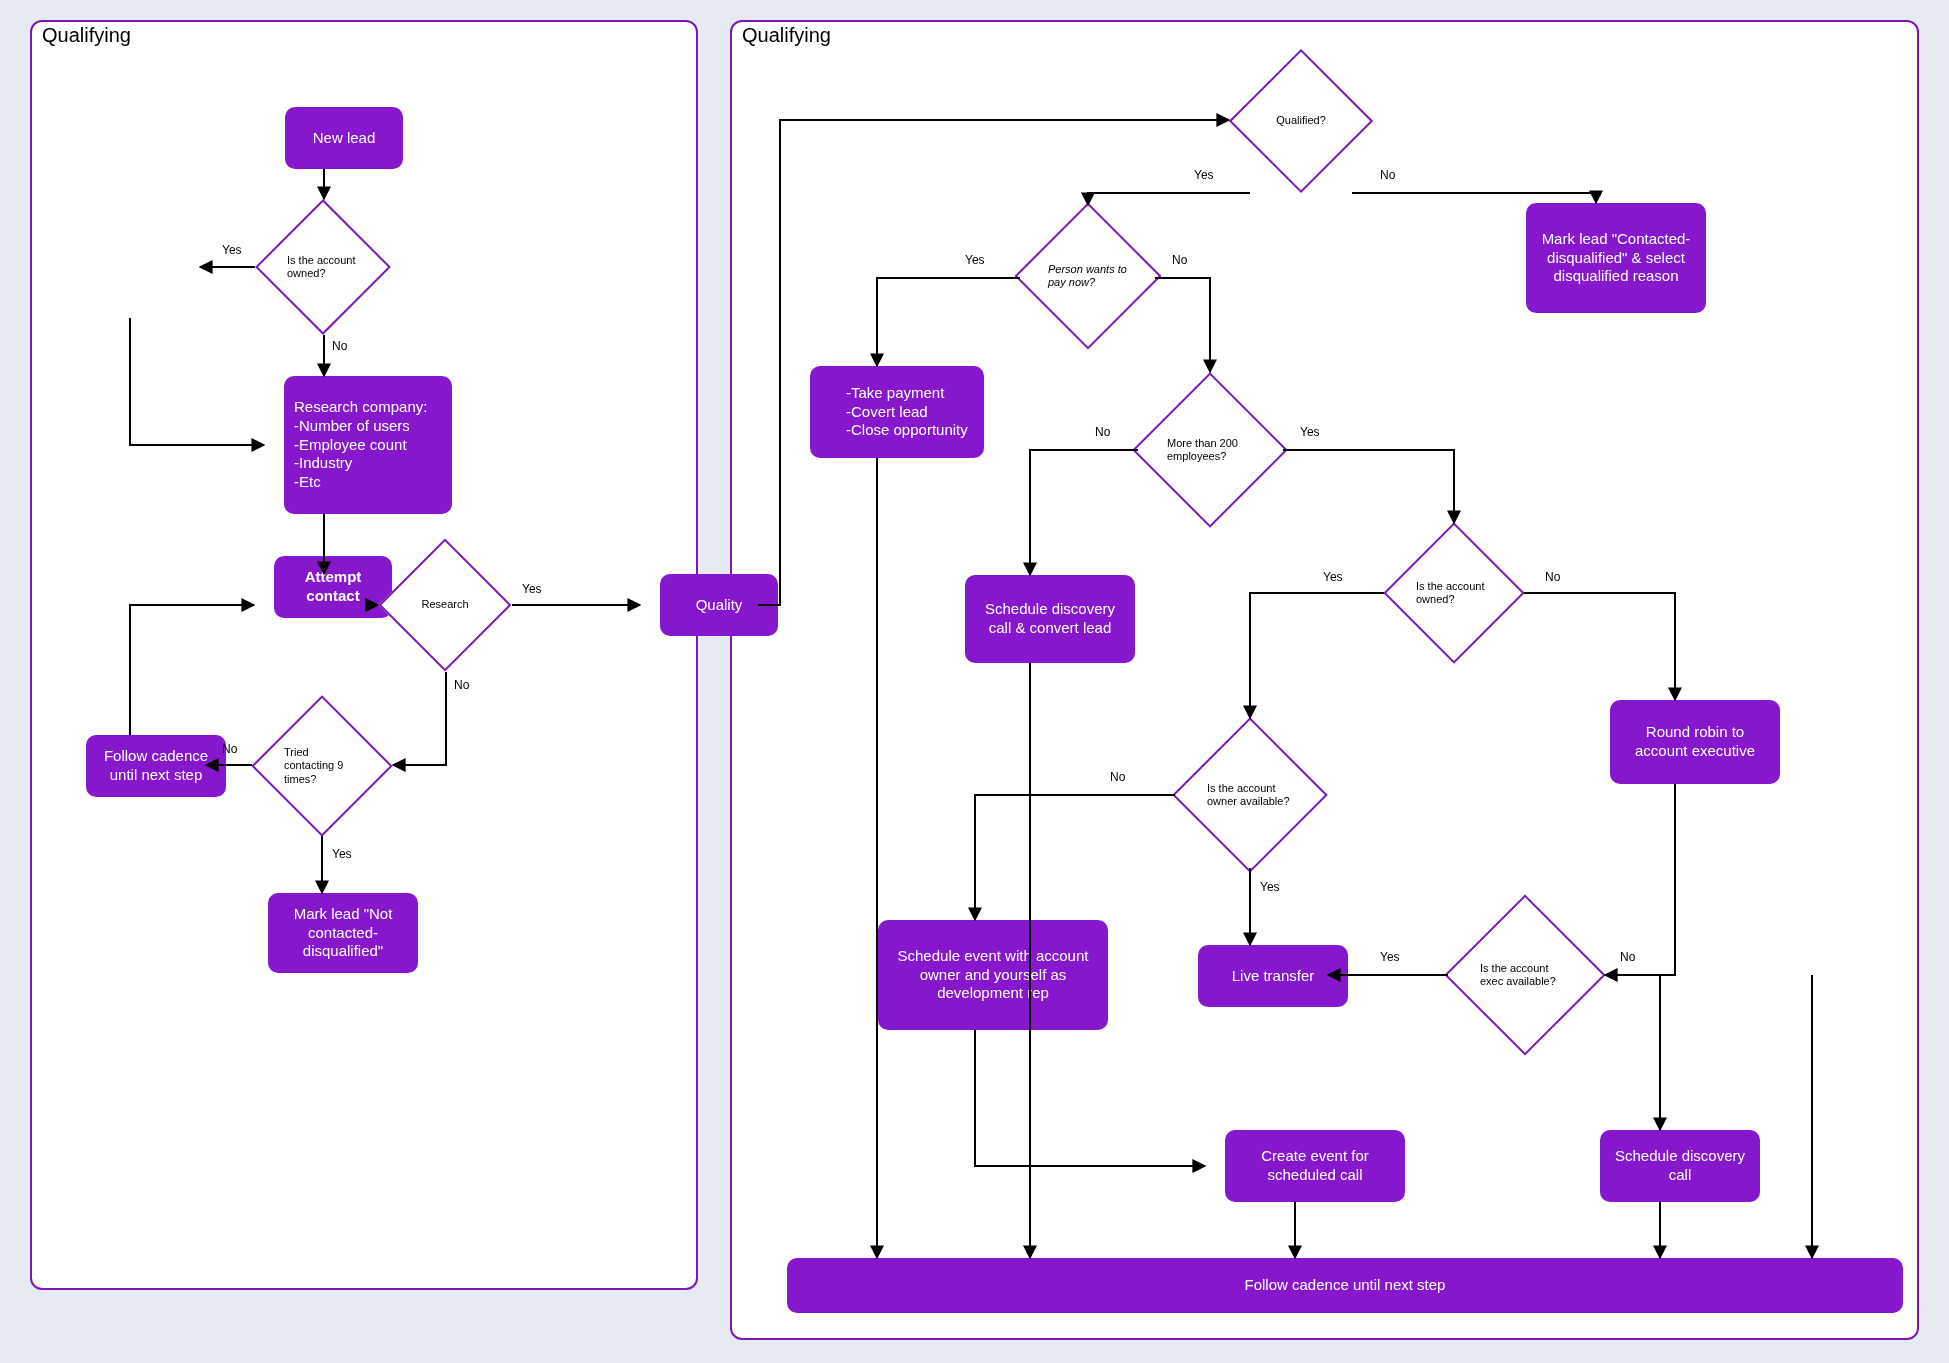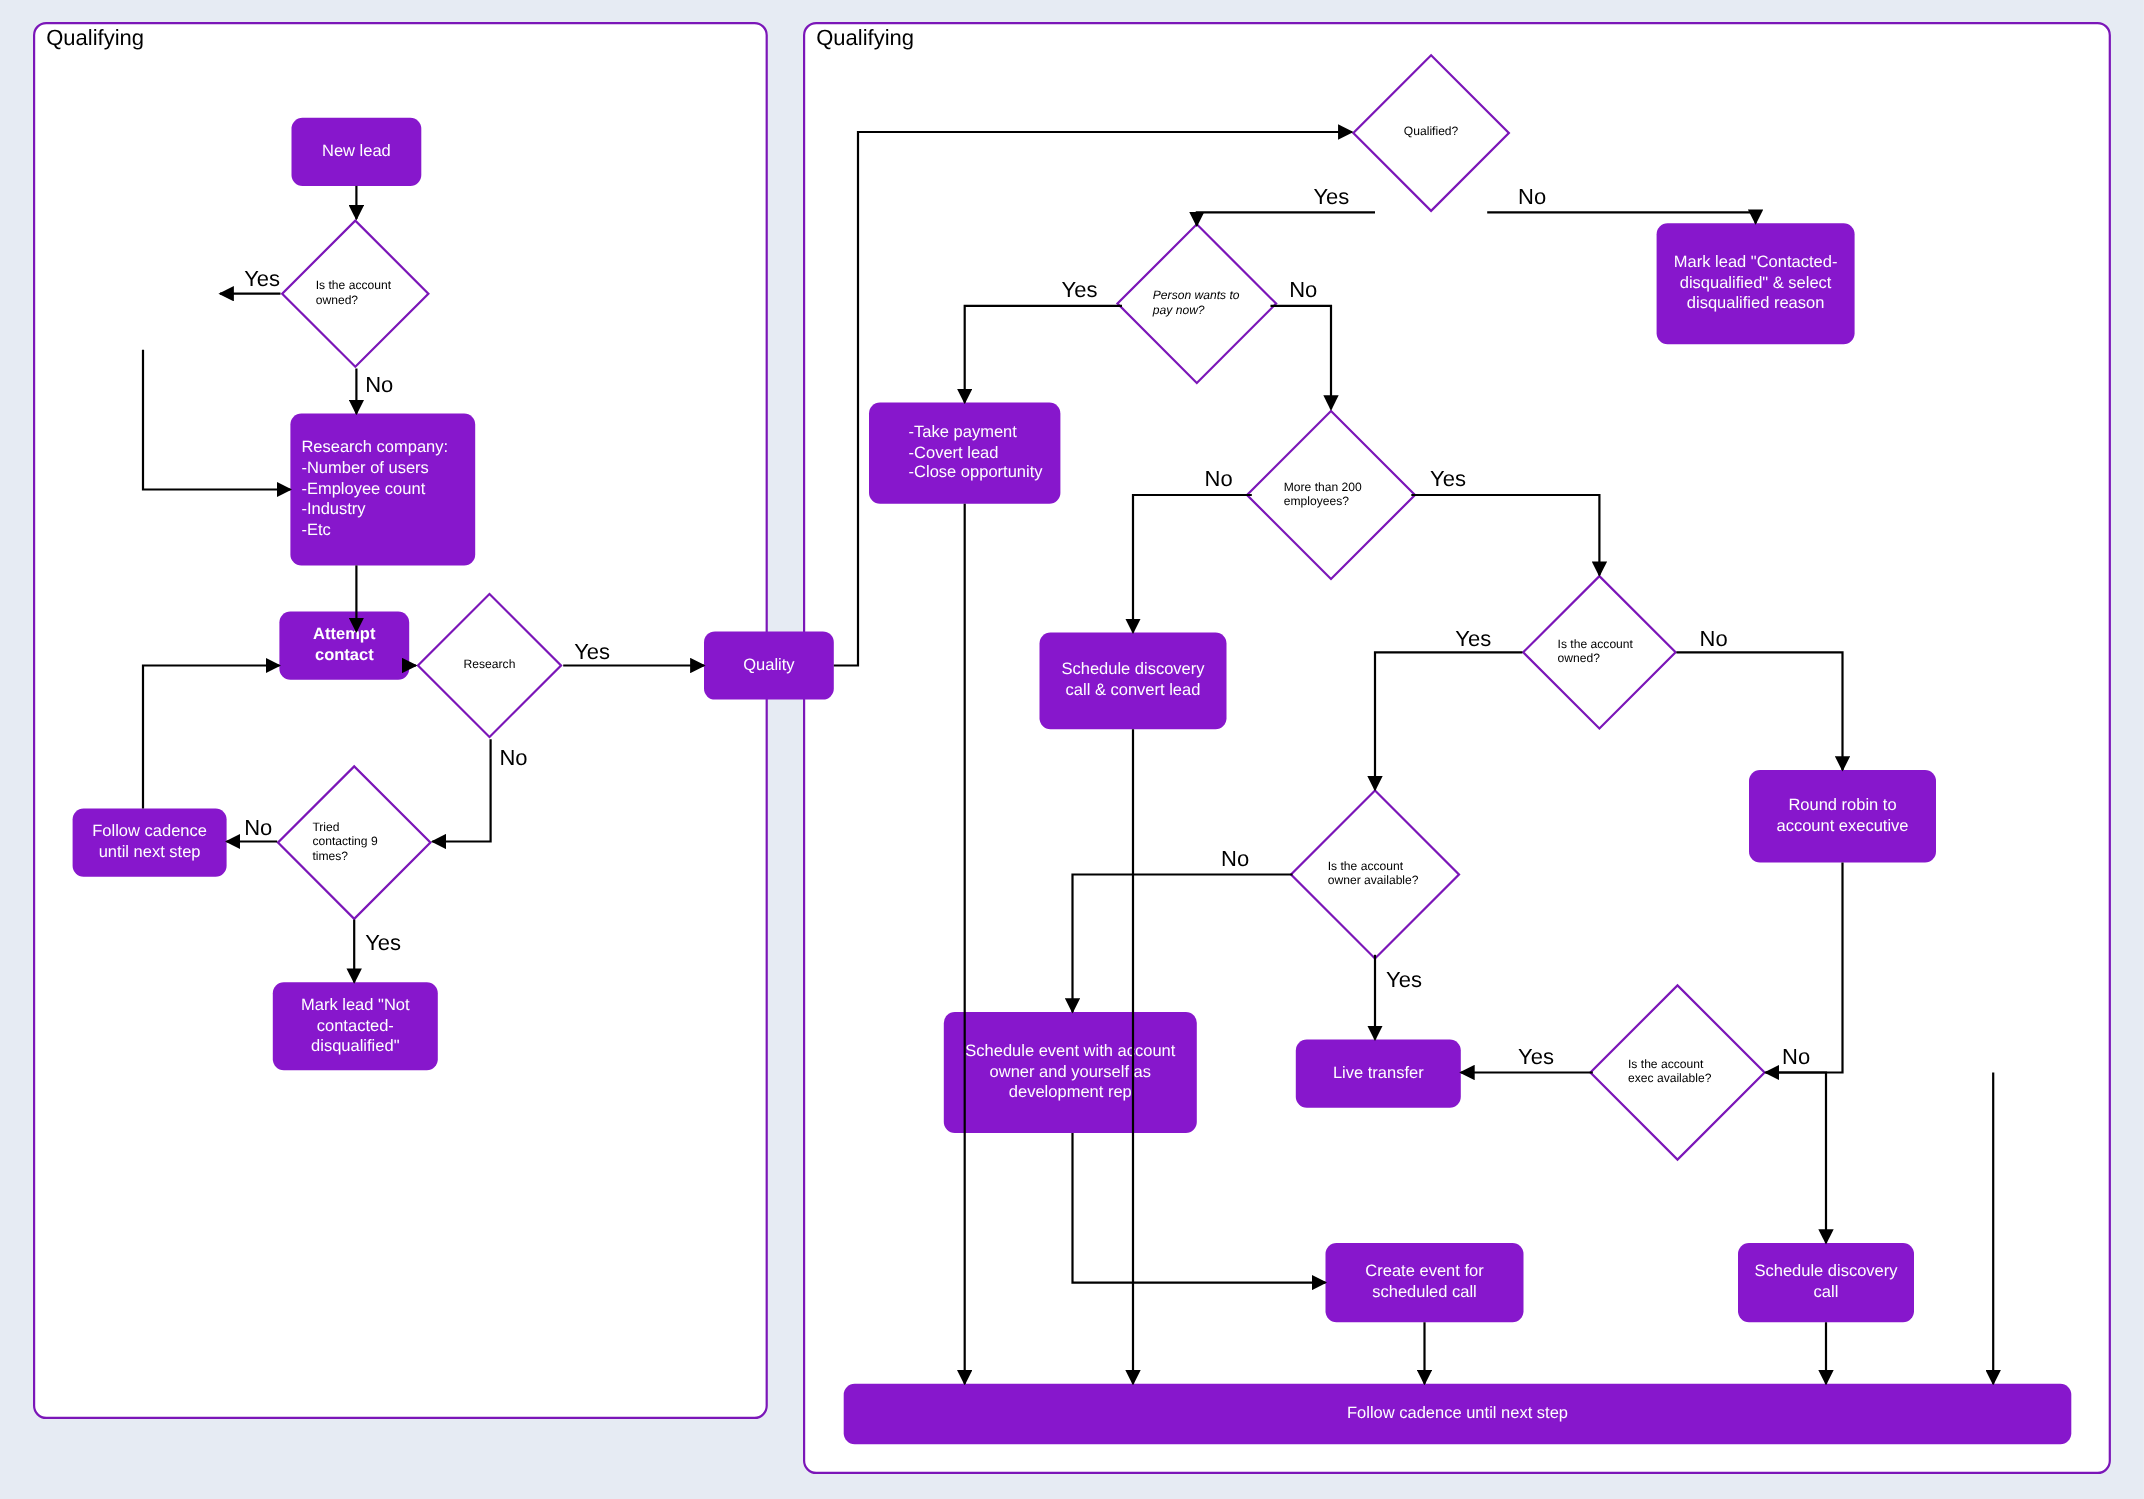--- a/index.html
+++ b/index.html
@@ -34,20 +34,21 @@
     color:#fff;
     border-radius:10px;
     display:flex;
     align-items:center;
     justify-content:center;
     text-align:center;
     padding:6px 10px;
     box-sizing:border-box;
     font-size:15px;
     line-height:1.25;
+    margin-left:20px;
   }
   .process.left-align{
     justify-content:flex-start;
     text-align:left;
   }
   .decision{
     position:absolute;
   }
   .decision .diamond{
     width:100%;
@@ -64,21 +65,21 @@
     align-items:center;
     justify-content:center;
     text-align:left;
     font-size:11px;
     color:#000;
     padding:0 12px;
     line-height:1.2;
   }
   .edge-label{
     position:absolute;
-    font-size:20px;
+    font-size:12px;
     color:#000;
     background:transparent;
   }
   svg.edges{
     position:absolute;
     top:0;left:0;
     width:1949px;
     height:1363px;
     pointer-events:none;
   }

